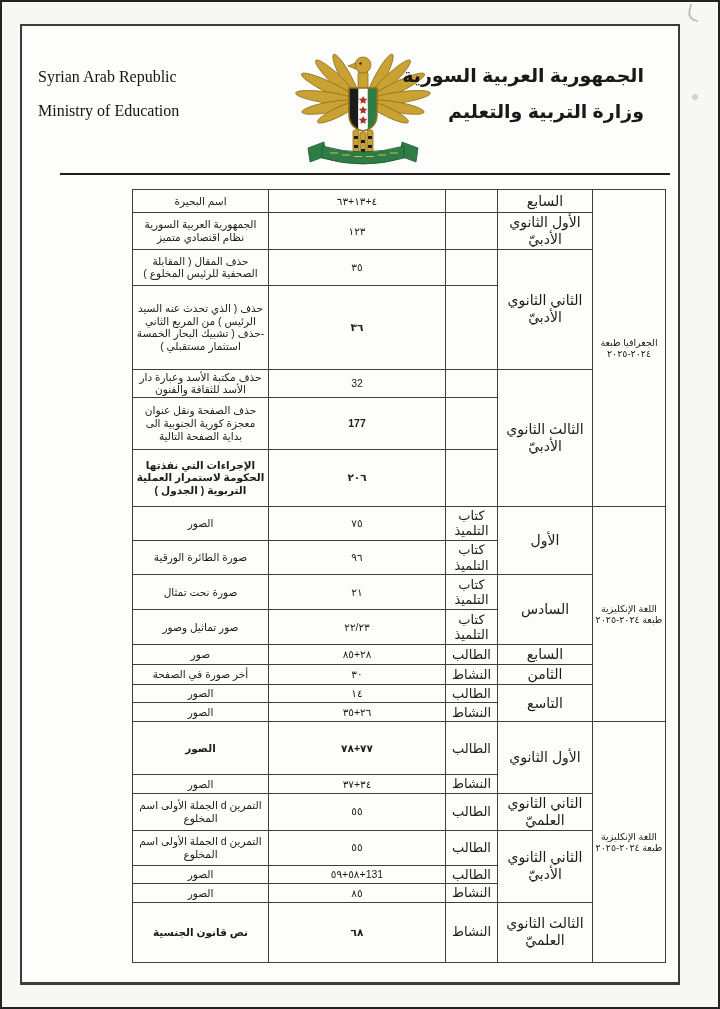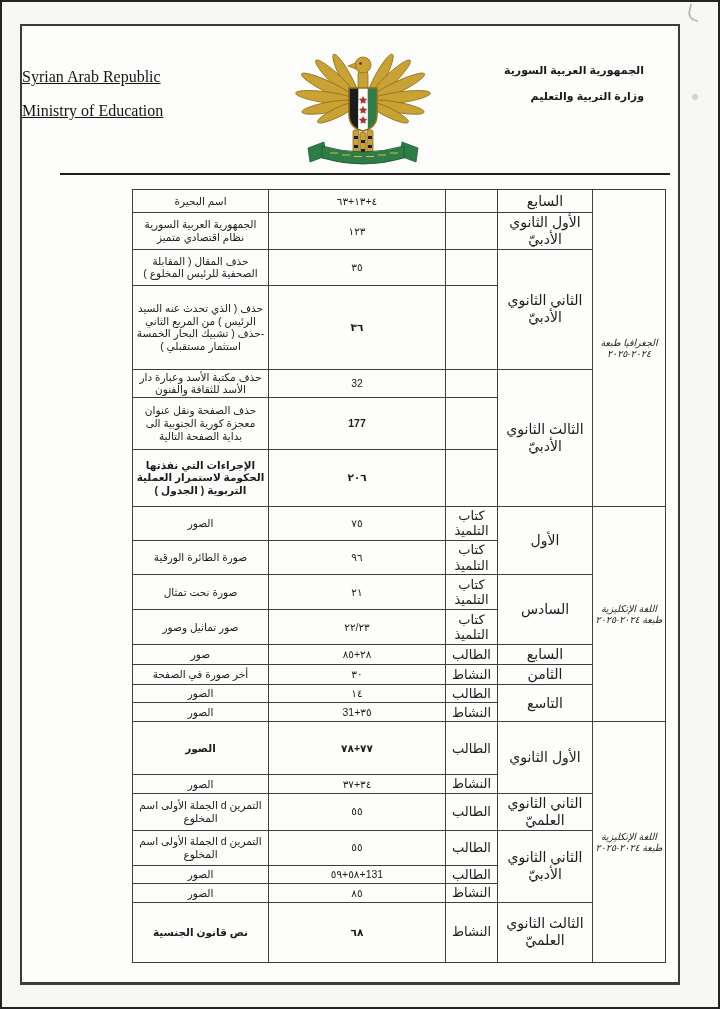--- a/index.html
+++ b/index.html
@@ -3,38 +3,38 @@
 <meta charset="utf-8">
 <style>
   html,body{margin:0;padding:0;}
   body{width:720px;height:1009px;overflow:hidden;
        font-family:"Liberation Sans","DejaVu Sans",sans-serif;background:#e9e9e6;}
   .scan{position:relative;width:720px;height:1009px;background:#f7f7f4;
         border:2px solid #232323;box-sizing:border-box;}
   .frame{position:absolute;left:18px;top:22px;width:660px;height:961px;
          background:#fdfdfb;border:2px solid #3c3c3c;border-bottom-width:3px;box-sizing:border-box;}
   
-  .en-block{position:absolute;left:20px;top:66px;color:#141414;
-            font-family:"Liberation Serif","DejaVu Serif",serif;font-size:16px;text-decoration:underline;}
+  .en-block{position:absolute;left:36px;top:66px;color:#141414;
+            font-family:"Liberation Serif","DejaVu Serif",serif;font-size:16px;}
   .en-block div{margin-bottom:16px;white-space:nowrap;}
   .ar-block{position:absolute;right:74px;top:62px;text-align:right;direction:rtl;
-            color:#191919;font-size:11px;font-weight:600;}
+            color:#191919;font-size:19px;font-weight:600;}
   .ar-block div{margin-bottom:13px;white-space:nowrap;}
   .emblem{position:absolute;left:288px;top:50px;width:146px;height:120px;}
   .rule{position:absolute;left:58px;top:171px;width:610px;height:2px;background:#1e1e1e;}
   
   .smudge1{position:absolute;left:686px;top:3px;width:10px;height:14px;
            border-left:2px solid #b9b9b4;border-bottom:2px solid #c4c4bf;border-radius:0 0 0 9px;transform:rotate(14deg);}
   .smudge2{position:absolute;left:690px;top:92px;width:6px;height:6px;border-radius:50%;background:#d3d3cd;}
   
   table.doc{position:absolute;left:130px;top:187px;width:533px;border-collapse:collapse;
             table-layout:fixed;direction:rtl;color:#1c1c1c;font-size:10.5px;line-height:1.2;}
   table.doc td{border:1px solid #3f3f3f;vertical-align:middle;text-align:center;
                padding:1px 2px;overflow:hidden;box-sizing:border-box;}
-  td.c-subj{font-size:9.5px;font-style:italic;}
+  td.c-subj{font-size:9.5px;}
   td.c-grade{font-size:14px;}
   td.c-book{font-size:13px;}
   td.c-num{direction:ltr;unicode-bidi:isolate;font-size:10.5px;}
   td.top{vertical-align:top;padding-top:2px;font-weight:bold;}
 </style>
 </head>
 <body>
 
 <div class="scan">
   <div class="frame"></div>
@@ -230,21 +230,21 @@
         <td class="c-desc">أخر صورة في الصفحة</td>
       </tr>
       <tr style="height:18px">
         <td class="c-grade" rowspan="2">التاسع</td>
         <td class="c-book">الطالب</td>
         <td class="c-num">١٤</td>
         <td class="c-desc">الصور</td>
       </tr>
       <tr style="height:19px">
         <td class="c-book">النشاط</td>
-        <td class="c-num">31+٣٥</td>
+        <td class="c-num">٢٦+٣٥</td>
         <td class="c-desc">الصور</td>
       </tr>
 
       <tr style="height:53px">
         <td class="c-subj" rowspan="7">اللغة الإنكليزية طبعة ٢٠٢٤-٢٠٢٥</td>
         <td class="c-grade" rowspan="2">الأول الثانوي</td>
         <td class="c-book">الطالب</td>
         <td class="c-num top">٧٧+٧٨</td>
         <td class="c-desc top">الصور</td>
       </tr>

